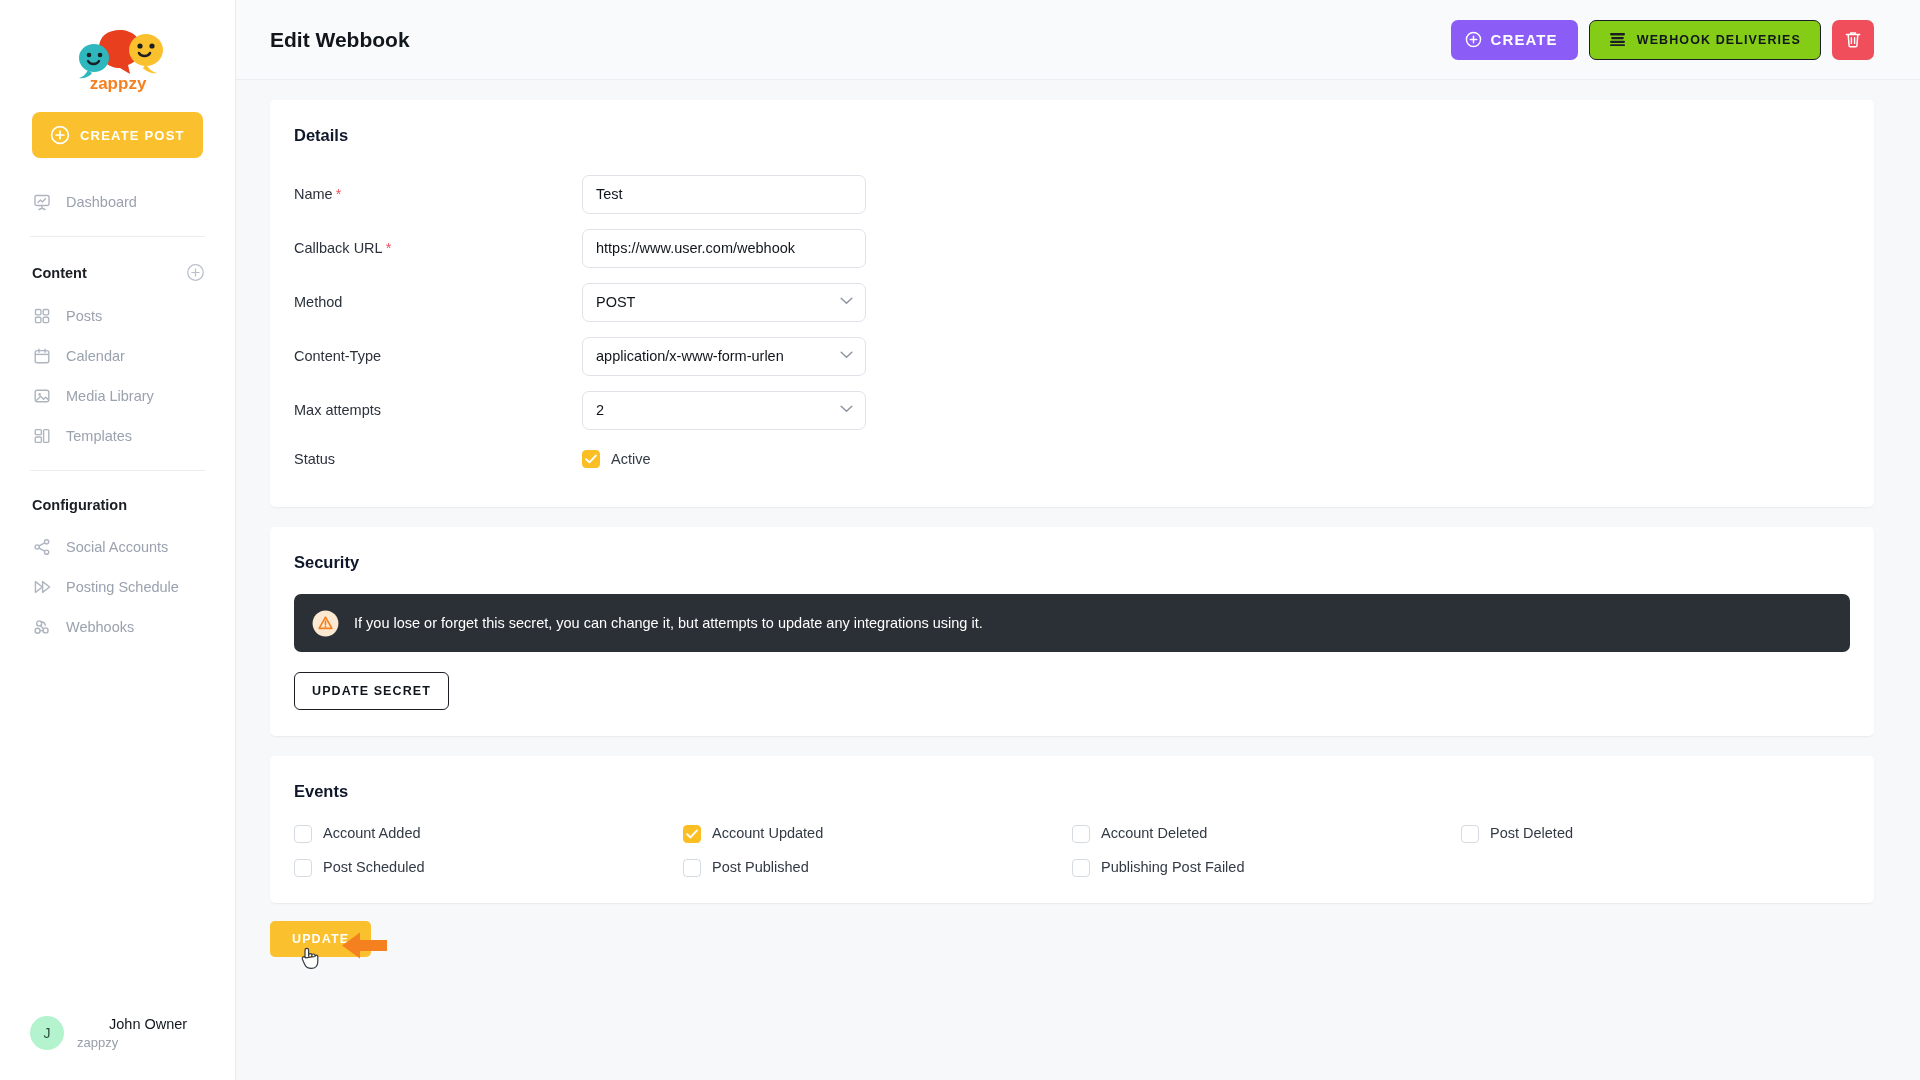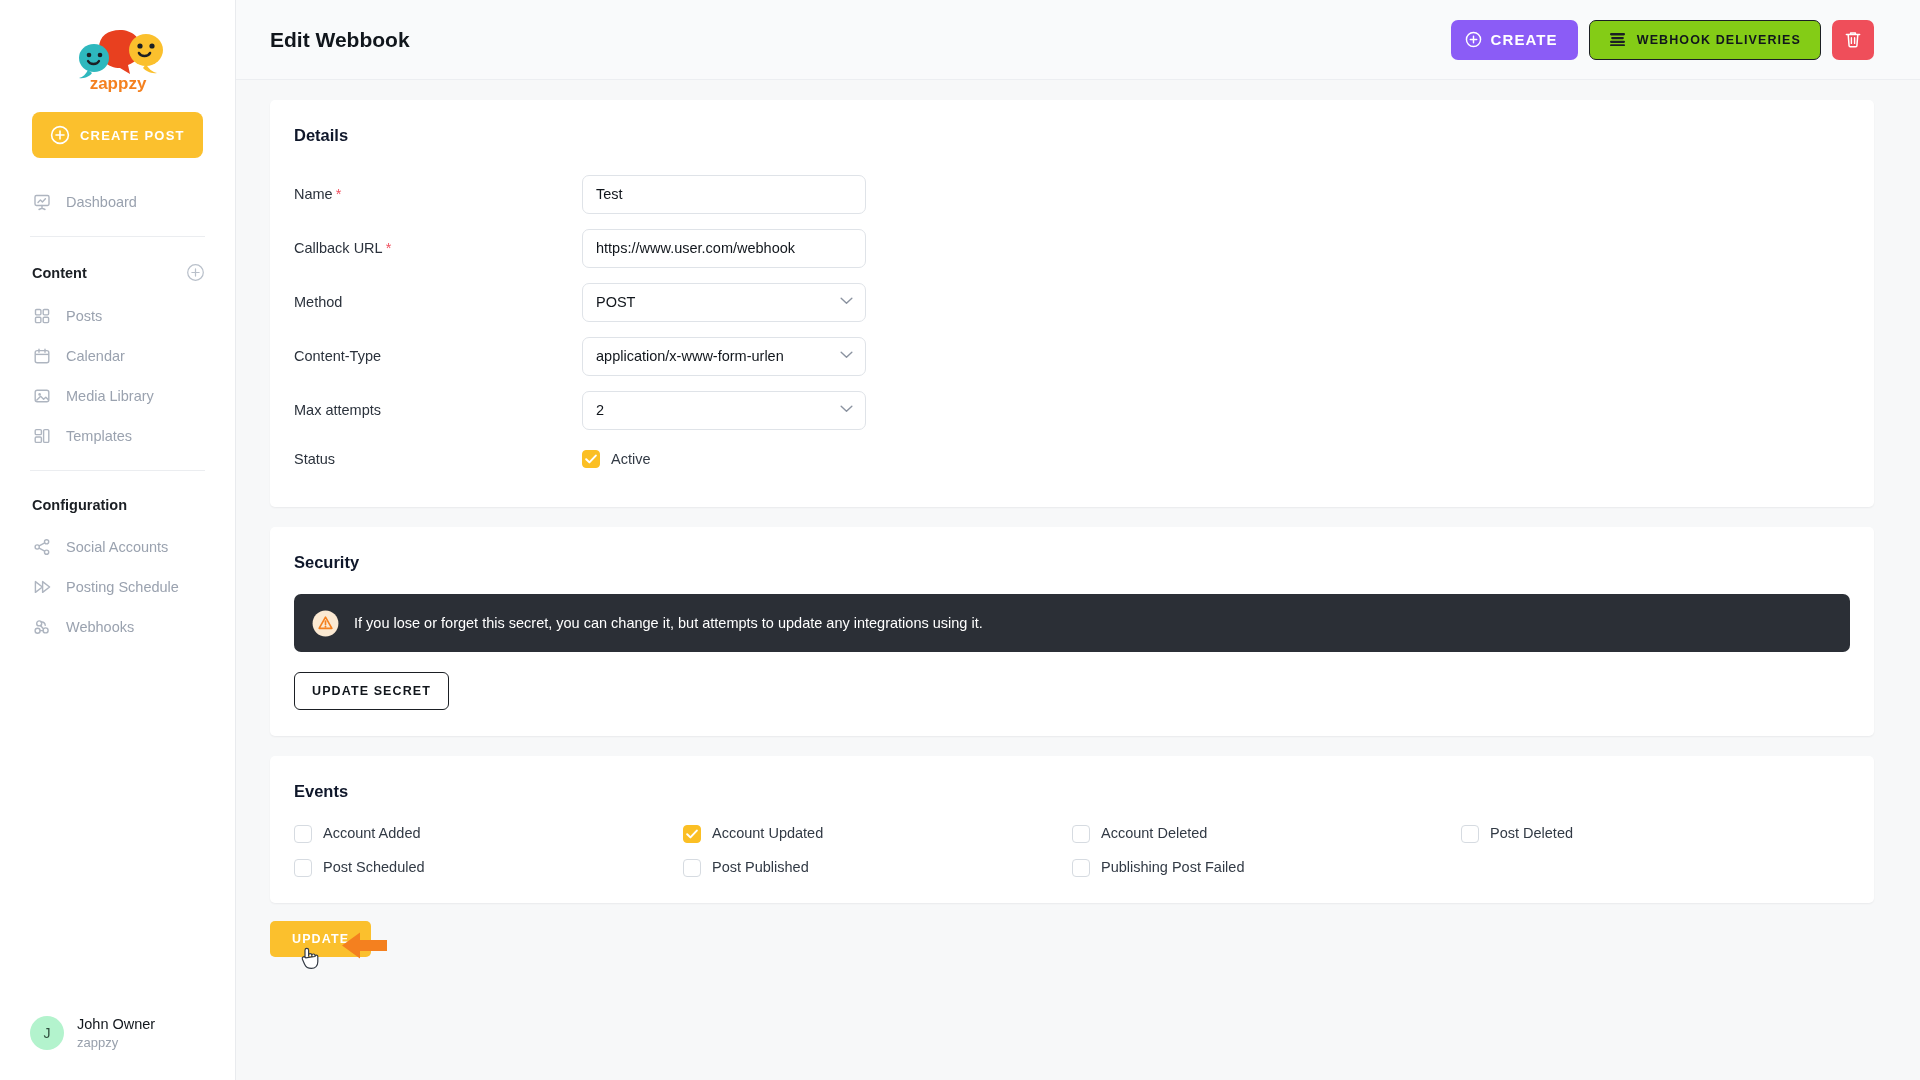--- a/index.html
+++ b/index.html
@@ -58,21 +58,21 @@
     position: absolute; left: 0; bottom: 28px;
     display: flex; align-items: center; gap: 13px;
     padding-left: 30px; cursor: pointer;
   }
   .avatar {
     width: 34px; height: 34px; border-radius: 50%;
     background: #b3f3cd; color: #2e4d3c;
     display: flex; align-items: center; justify-content: center;
     font-size: 14px;
   }
-  .user-name { font-size: 14.5px; color: #11161c; line-height: 1.35; }
+  .user-name { font-size: 14.5px; color: #11161c; line-height: 1.35; margin-left: 32px; }
   .user-org  { font-size: 13px; color: #98a0ac; line-height: 1.35; }
 
   
   .main { flex: 1; height: 1080px; background: #f7f8f9; display: flex; flex-direction: column; overflow: hidden; }
 
   .topbar {
     height: 80px; min-height: 80px; background: #f9fafb;
     display: flex; align-items: center; justify-content: space-between;
     padding: 0 46px 0 34px;
     border-bottom: 1px solid #eceef1;

